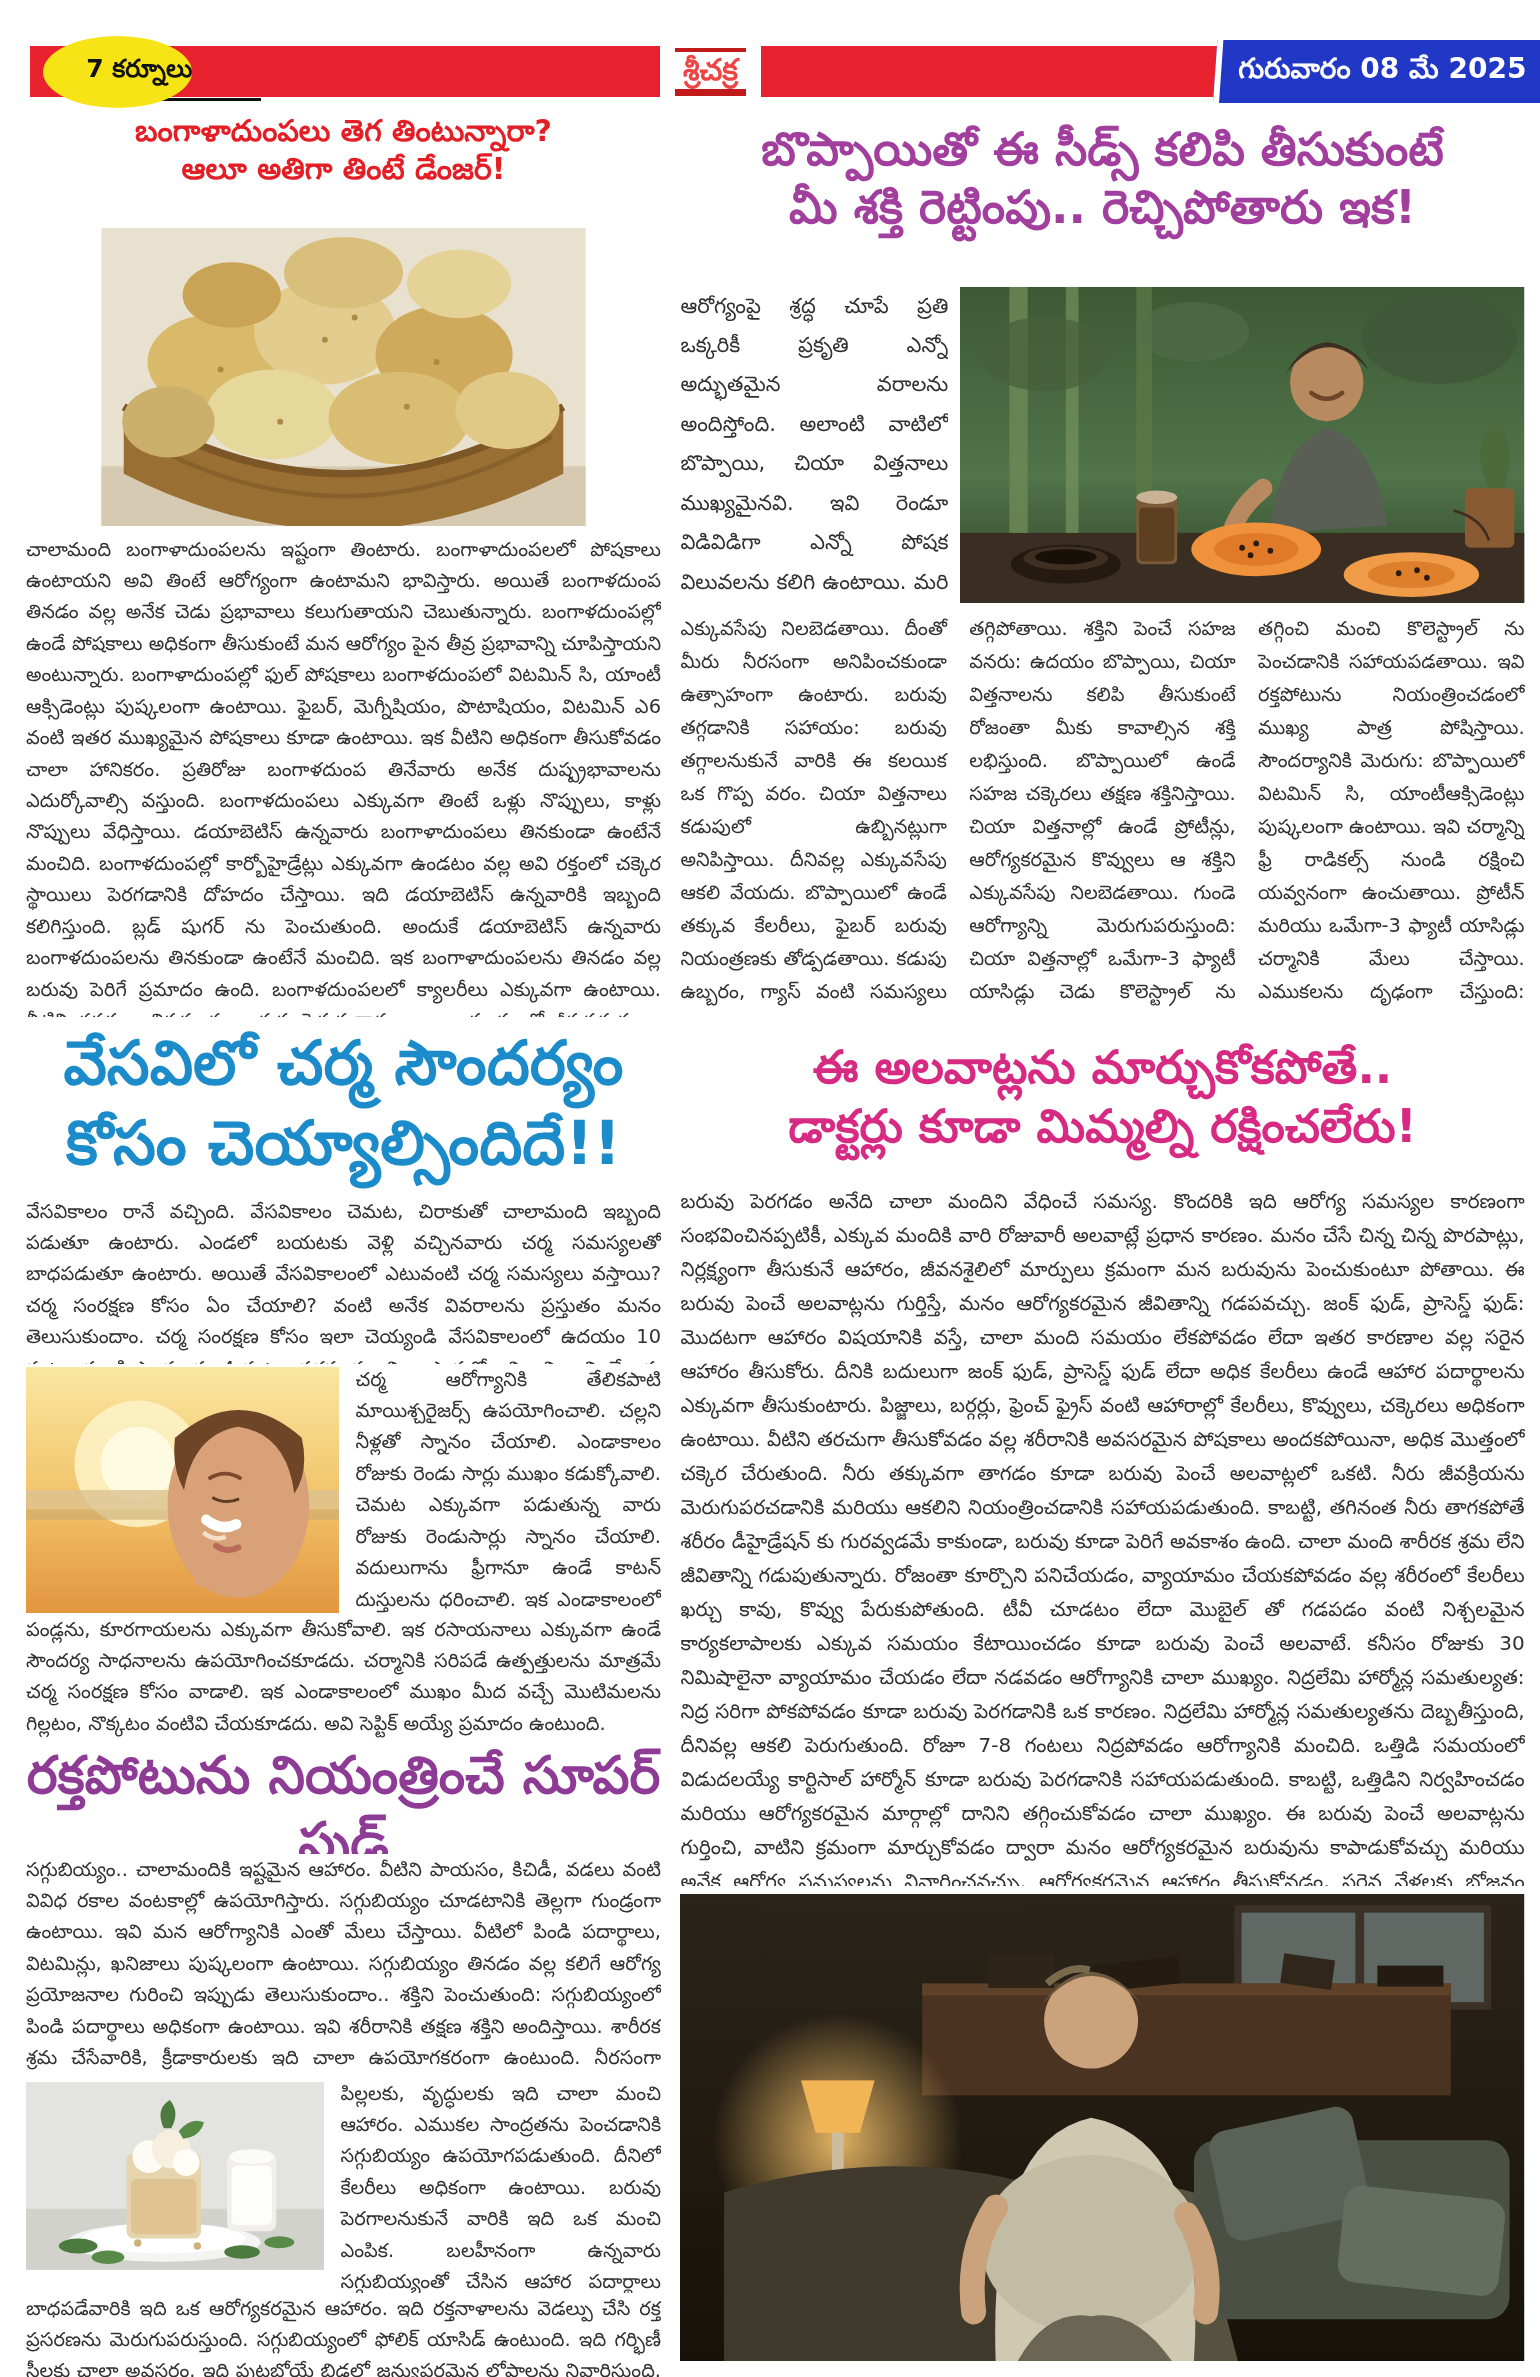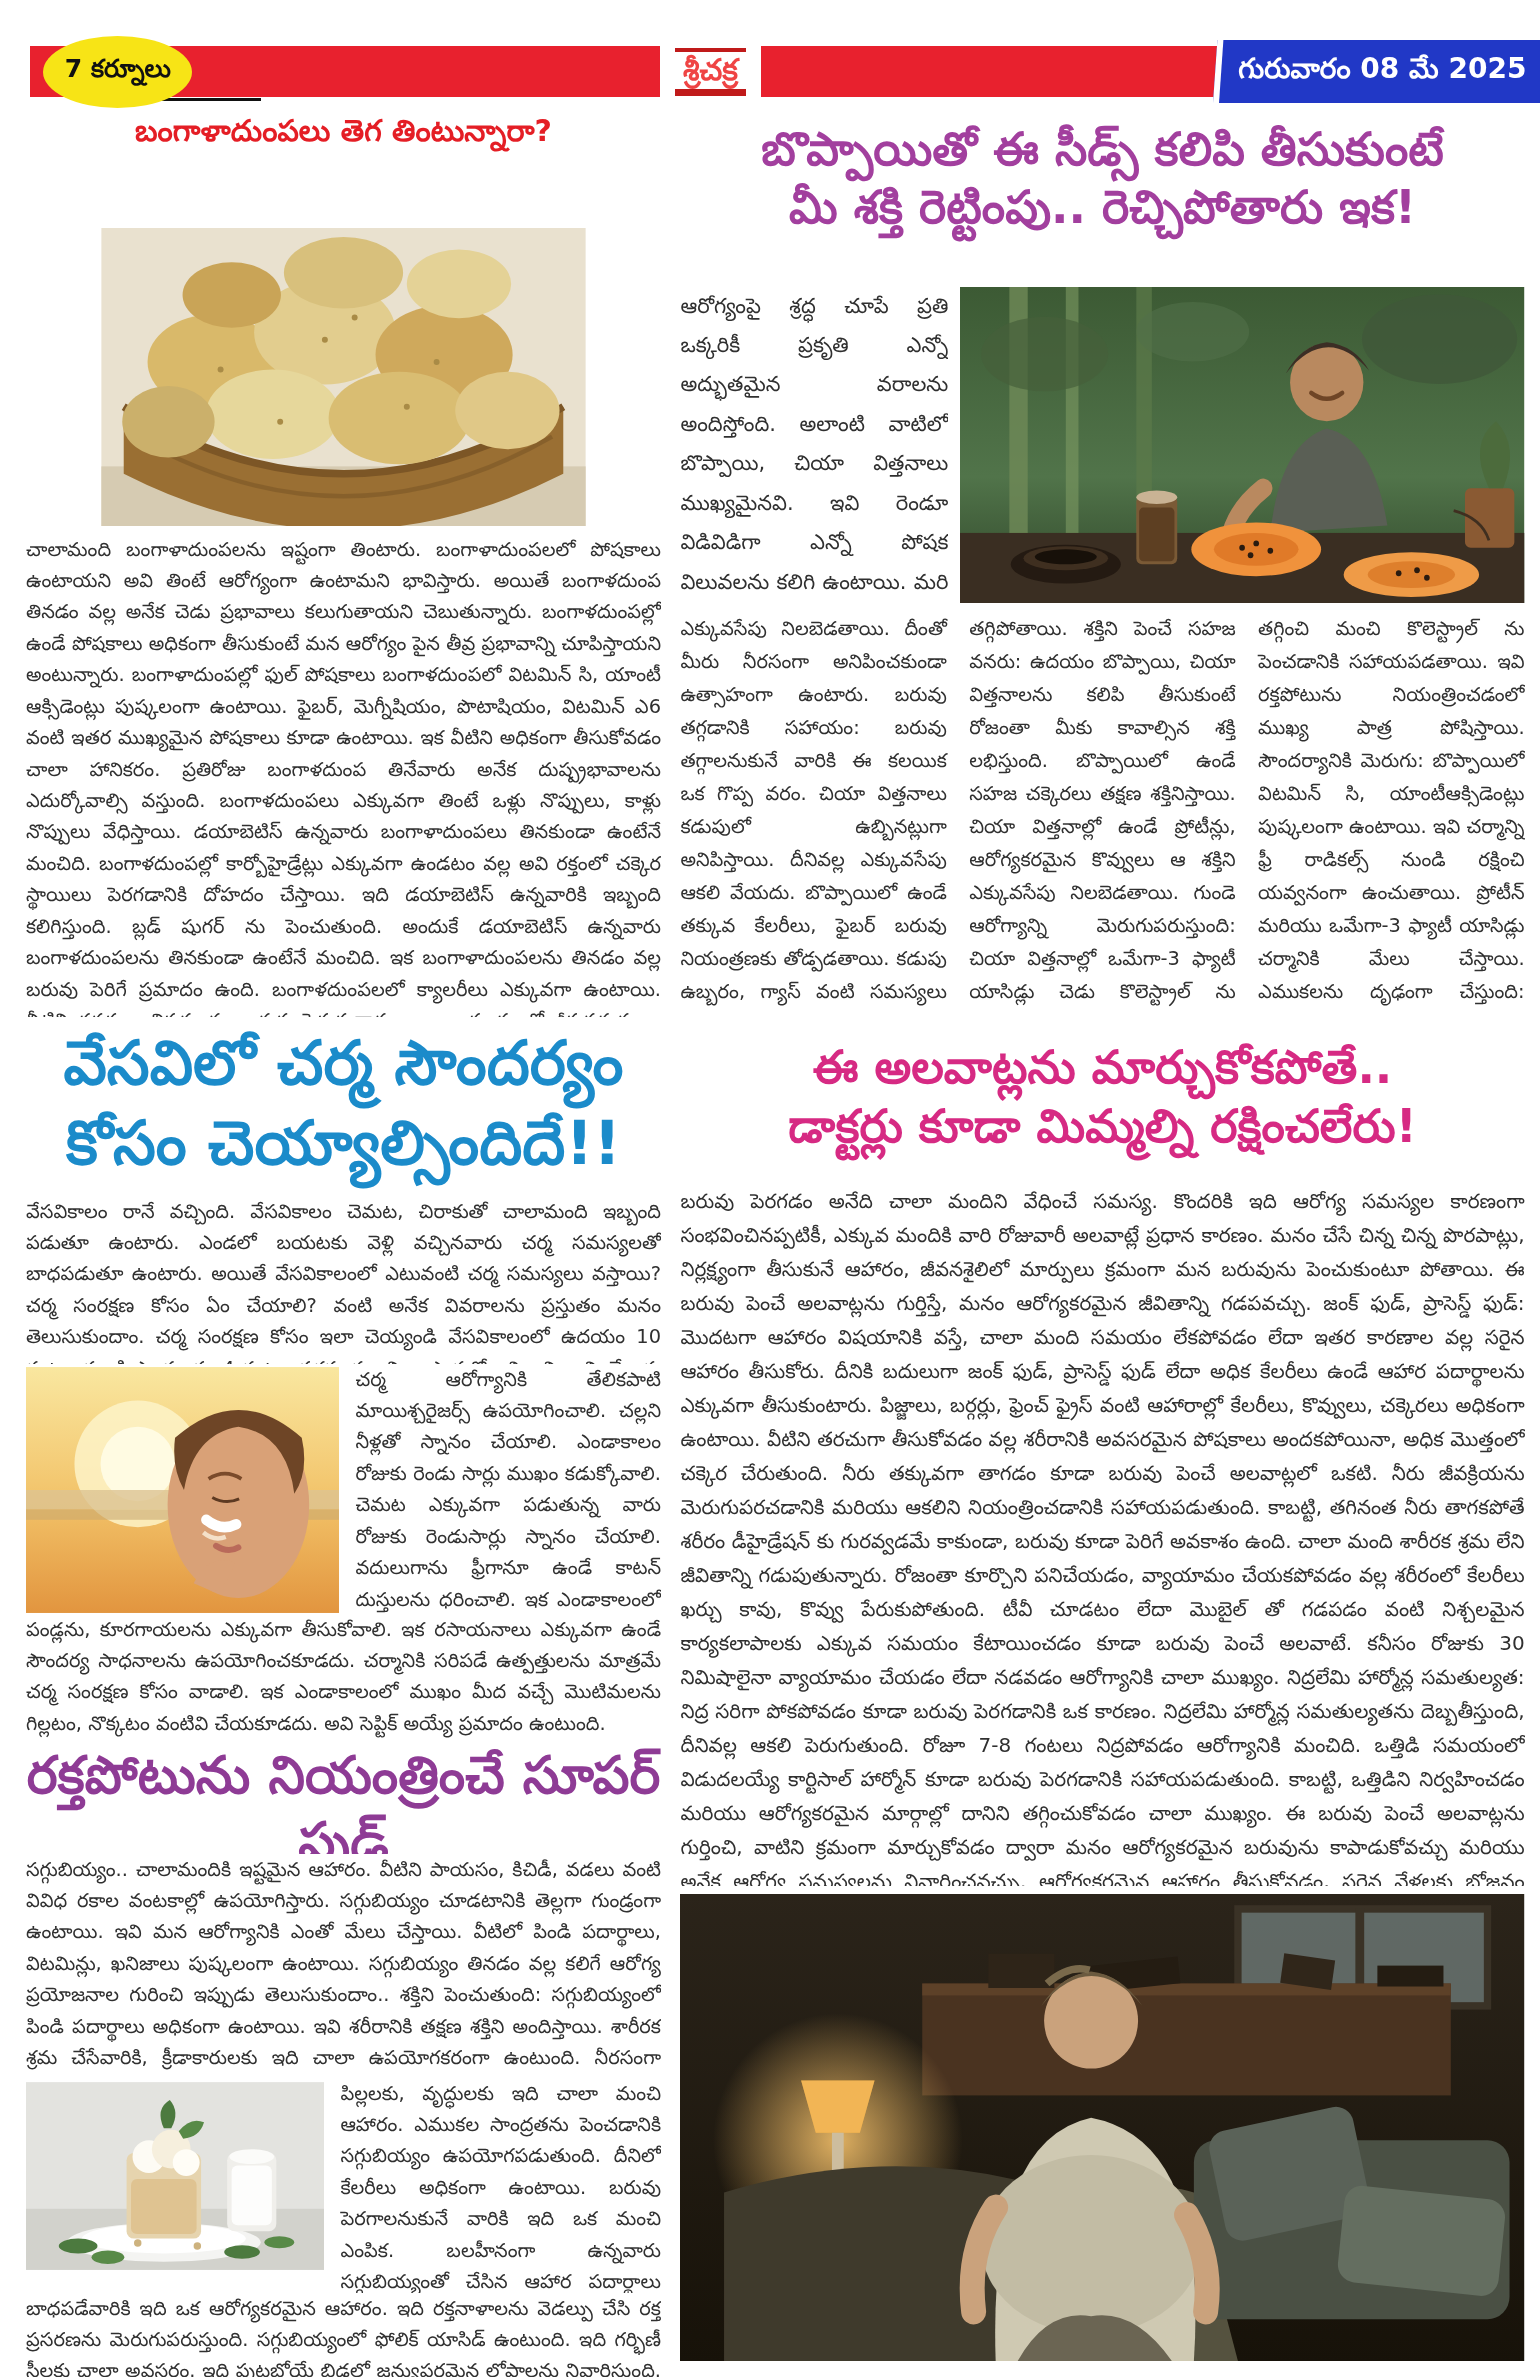--- a/index.html
+++ b/index.html
@@ -2,21 +2,21 @@
 <html style="font-size:12px"><head>
 <meta charset="utf-8">
 <style>
   html,body { margin:0; padding:0; background:#ffffff; }
   .page { position:relative; width:1541px; height:2377px; background:#ffffff;
           font-family:"DejaVu Sans", sans-serif; overflow:hidden; }
 
   
   .masthead { position:absolute; top:46px; left:30px; right:0; height:51px; background:#e8212e; }
   .badge { position:absolute; top:-10.4px; left:13.4px; width:149px; height:72px; background:#f7e416;
-           border-radius:50%; display:flex; align-items:center; justify-content:center; z-index:3; }
+           border-radius:50%; display:flex; align-items:center; justify-content:flex-end; z-index:3; }
   .badge span { font-size:25px; font-weight:bold; color:#111; }
   .badge-rule { position:absolute; top:52px; left:45px; width:186px; height:3px; background:#111; z-index:2; }
   .logo-box { position:absolute; top:-12px; left:630px; width:101px; height:76px; background:#ffffff;
               display:flex; flex-direction:column; align-items:center; justify-content:center; z-index:3; }
   .logo-box .logo-top { width:70%; height:4.5px; background:#c01a1a; margin-bottom:3px; }
   .logo-box .logo-txt { font-size:30px; font-weight:bold; color:#ef4444; line-height:1; }
   .logo-box .logo-bot { width:70%; height:7.5px; background:#c01a1a; margin-top:3.7px; }
   .date-box { position:absolute; top:-6px; right:0; width:322px; height:63px; background:#2138c6;
               border-left:6px solid #ffffff; transform:skewX(-4deg); transform-origin:bottom; z-index:2;
               display:flex; align-items:center; justify-content:center; }
@@ -81,20 +81,21 @@
     </div>
   </div>
 
   <div class="main">
 
     <div class="col-left">
 
       <div>
         <div class="headline hl-potato">
           <div>బంగాళాదుంపలు తెగ తింటున్నారా?</div>
+          <div>ఆలూ అతిగా తింటే డేంజర్!</div>
         </div>
         <svg class="photo ph-potato" viewBox="0 0 650 400">
           <rect width="650" height="400" fill="#e9e1cf"></rect>
           <rect y="320" width="650" height="80" fill="#d6cbb2"></rect>
           <path d="M30,240 Q325,420 620,240 L620,330 Q325,480 30,330 Z" fill="#9a6f33"></path>
           <path d="M30,240 Q325,420 620,240" stroke="#7c5626" stroke-width="10" fill="none"></path>
           <path d="M45,280 Q325,440 605,280" stroke="#7c5626" stroke-width="6" fill="none" opacity="0.6"></path>
           <ellipse cx="150" cy="180" rx="88" ry="64" fill="#d9b96a"></ellipse>
           <ellipse cx="300" cy="140" rx="95" ry="70" fill="#e2cd8e"></ellipse>
           <ellipse cx="460" cy="170" rx="92" ry="66" fill="#cfa95c"></ellipse>

